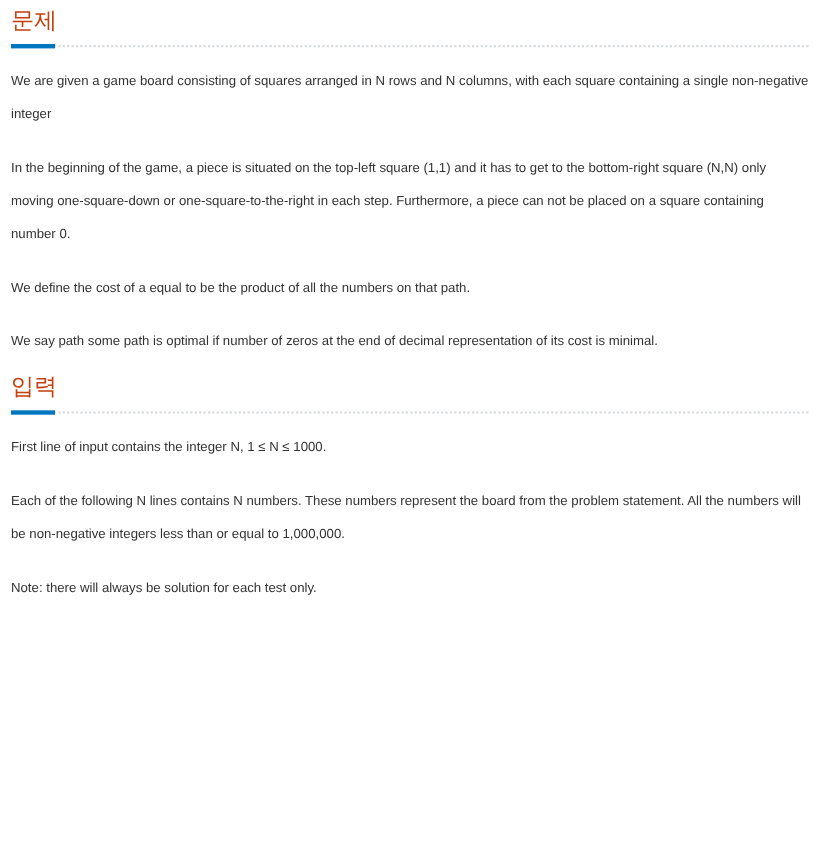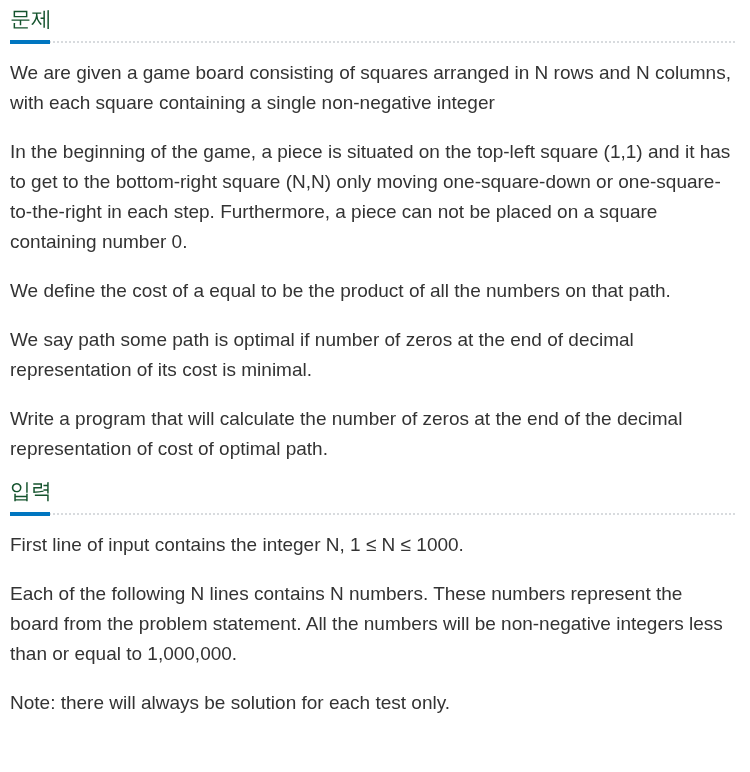--- a/index.html
+++ b/index.html
@@ -16,21 +16,21 @@
     color: #333333;
     background: #ffffff;
   }
   .section { margin: 0; }
   .section-title {
     margin: 14px 0 0 0;
     padding: 0 0 9px 0;
     font-size: 21px;
     font-weight: 400;
     line-height: 1.2;
-    color: #14532d;
+    color: #c2410c;
   }
   .section:first-child .section-title { margin-top: 2px; }
   .section-rule {
     position: relative;
     height: 4px;
     margin: 0 0 14px 0;
   }
   .section-rule .dots {
     position: absolute;
     left: 0;
@@ -41,42 +41,41 @@
   .section-rule .accent {
     position: absolute;
     left: 0;
     top: 0;
     width: 40px;
     height: 4px;
     background: #0076c0;
   }
   .section p {
     margin: 11px 0 19px 0;
-    font-size: 19px;
+    font-size: 12px;
     line-height: 30px;
     color: #333333;
   }
   .section p:last-child { margin-bottom: 12px; }
 </style>
 </head>
 <body>
 
 <div class="page">
 
   <div class="section">
     <h2 class="section-title">문제</h2>
     <div class="section-rule">
       <span class="dots"></span>
       <span class="accent"></span>
     </div>
     <p>We are given a game board consisting of squares arranged in N rows and N columns, with each square containing a single non-negative integer</p>
     <p>In the beginning of the game, a piece is situated on the top-left square (1,1) and it has to get to the bottom-right square (N,N) only moving one-square-down or one-square-to-the-right in each step. Furthermore, a piece can not be placed on a square containing number 0.</p>
     <p>We define the cost of a equal to be the product of all the numbers on that path.</p>
     <p>We say path some path is optimal if number of zeros at the end of decimal representation of its cost is minimal.</p>
-    <p>Write a program that will calculate the number of zeros at the end of the decimal representation of cost of optimal path.</p>
   </div>
 
   <div class="section">
     <h2 class="section-title">입력</h2>
     <div class="section-rule">
       <span class="dots"></span>
       <span class="accent"></span>
     </div>
     <p>First line of input contains the integer N, 1 ≤ N ≤ 1000.</p>
     <p>Each of the following N lines contains N numbers. These numbers represent the board from the problem statement. All the numbers will be non-negative integers less than or equal to 1,000,000.</p>

